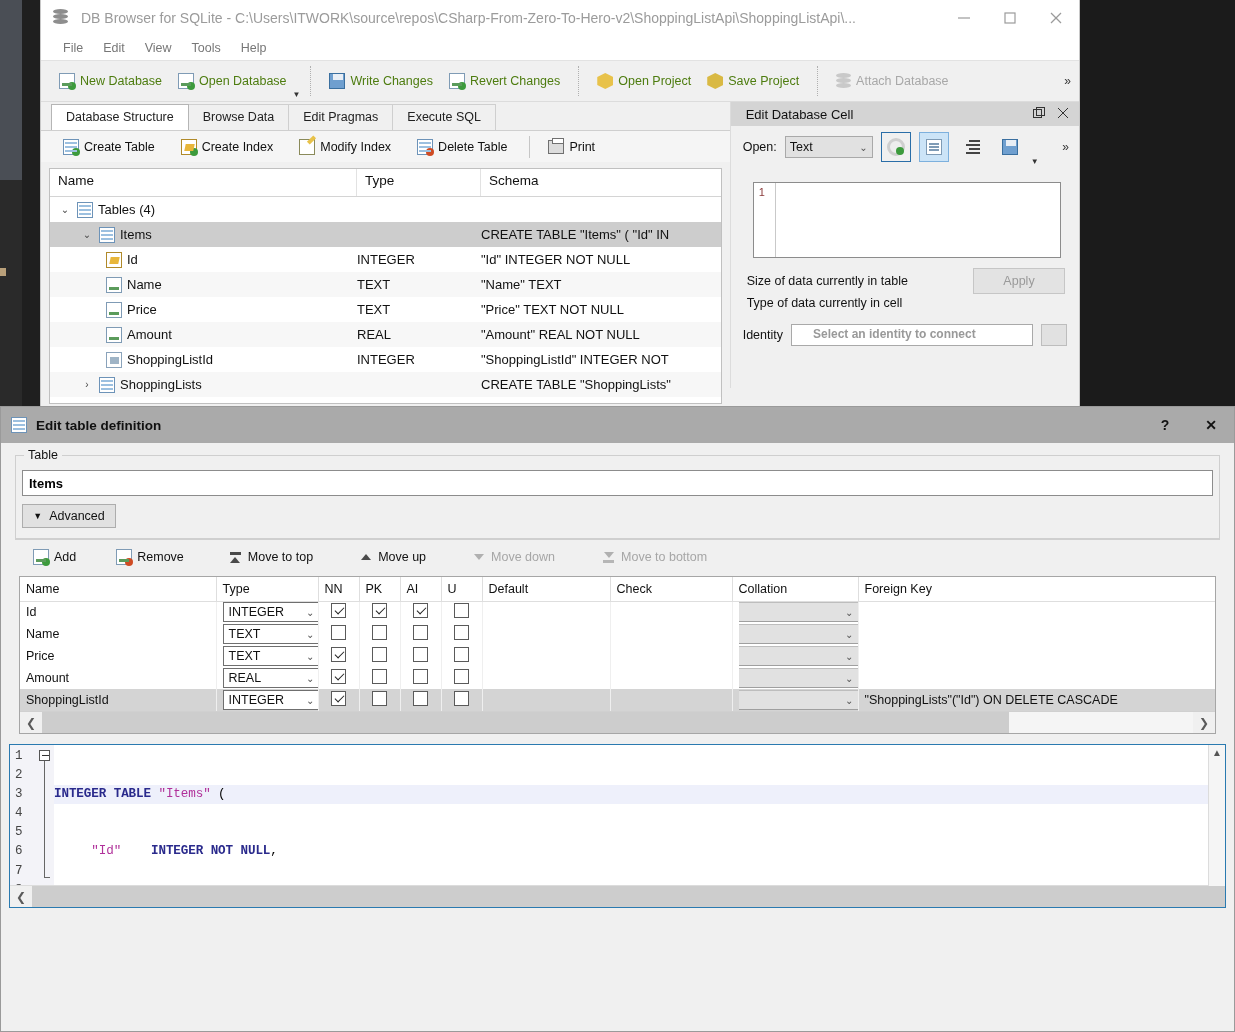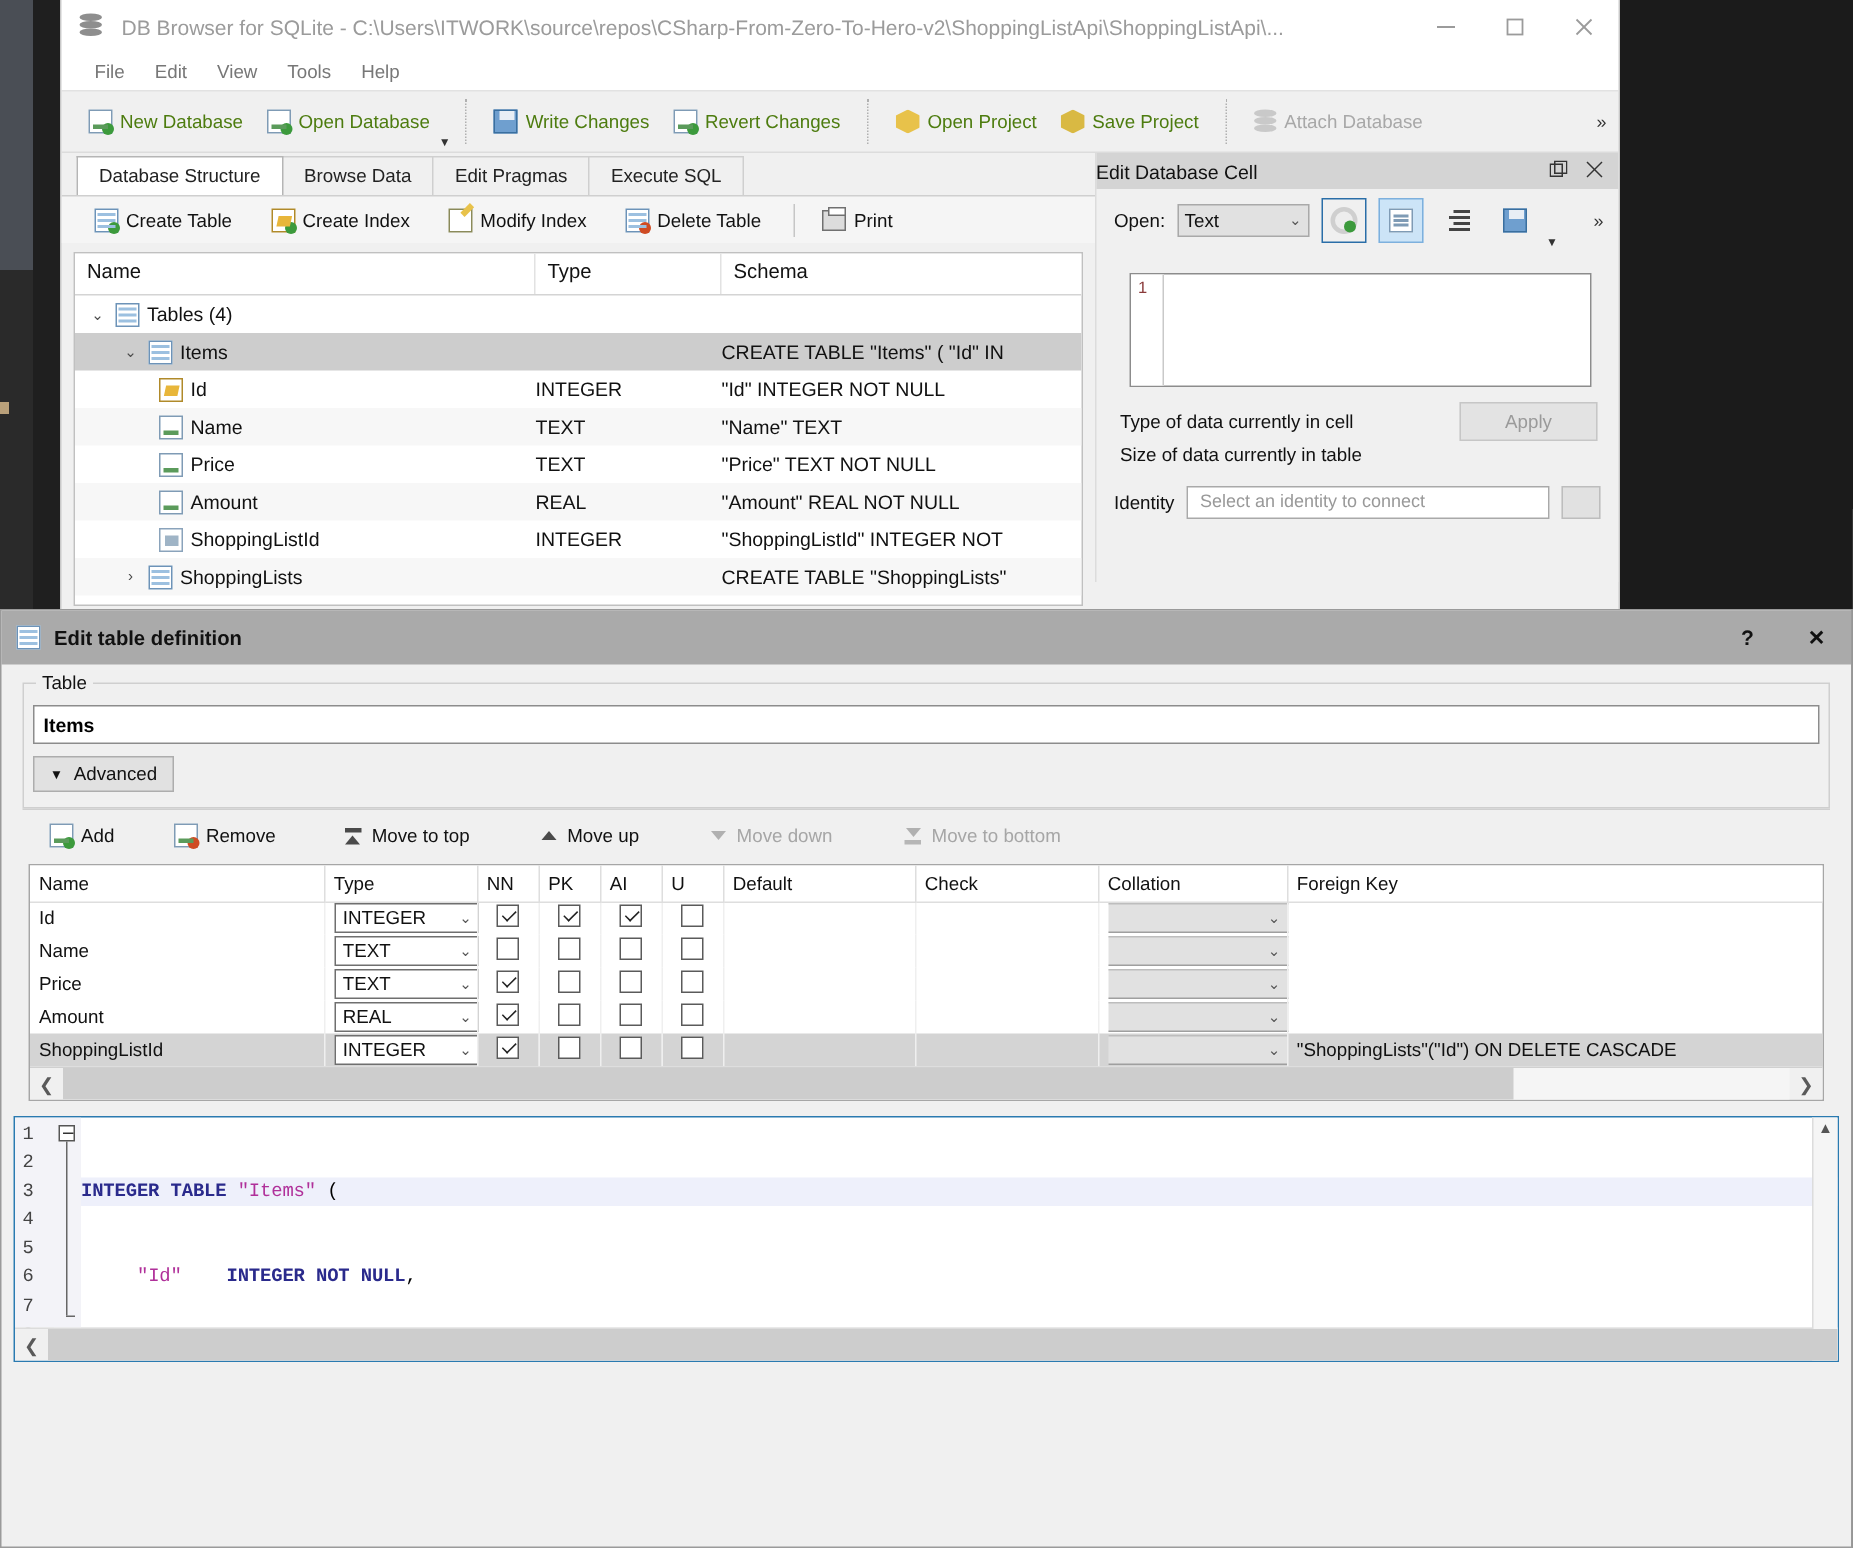--- a/index.html
+++ b/index.html
@@ -86,21 +86,21 @@
   .tr-schema { flex:1; white-space:nowrap; overflow:hidden; }
   .chev { width:14px; display:inline-block; text-align:center; color:#4a4a4a; font-size:10px; flex:none;}
   .ind1 { padding-left:8px; }
   .ind2 { padding-left:30px; }
   .ind3 { padding-left:56px; }
 
   
   .right-dock { width:350px; background:#f0f0f0; border-left:1px solid #dcdcdc; }
   .dock-title {
     height:24px; background:#d4d4d4; display:flex; align-items:center;
-    padding-left:0; font-size:13px; color:#111;
+    padding-left:15px; font-size:13px; color:#111;
   }
   .dock-title .dk-icons { margin-left:auto; display:flex; gap:12px; padding-right:10px; color:#333; }
   .cell-toolbar { display:flex; align-items:center; height:42px; padding-left:12px; gap:8px;}
   .mode-label { font-size:12.5px; color:#111; }
   .mode-select {
     width:88px; height:22px; background:#e1e1e1; border:1px solid #a9a9a9;
     display:flex; align-items:center; padding:0 4px; font-size:12.5px; color:#111;
     justify-content:space-between;
   }
   .icon-btn { width:30px; height:30px; display:flex; align-items:center; justify-content:center; }
@@ -110,21 +110,21 @@
     margin:14px 18px 0 22px; height:76px; background:#fff; border:1px solid #8c8c8c; display:flex;
   }
   .cell-gutter { width:22px; background:#fff; border-right:1px solid #c9c9c9; font-size:11px; color:#8a3a3a; padding:3px 0 0 5px;}
   .cell-info { padding:12px 18px 0 16px; font-size:12.5px; color:#111; line-height:22px; position:relative;}
   .apply-btn {
     position:absolute; right:14px; top:10px; width:92px; height:26px; background:#e3e3e3;
     border:1px solid #c6c6c6; color:#9a9a9a; font-size:12.5px; display:flex; align-items:center; justify-content:center;
   }
   .remote-body { padding:10px 12px 0 12px; display:flex; align-items:center; gap:8px; }
   .remote-label { font-size:12.5px; color:#111; }
-  .remote-input { flex:1; height:22px; background:#fff; border:1px solid #a9a9a9; color:#999; font-size:12px; padding:2px 8px; }
+  .remote-input { flex:1; height:22px; background:#fff; border:1px solid #a9a9a9; color:#999; font-size:12px; padding:2px 21px;font-weight:bold; }
 
   
   #modal {
     position:absolute; left:0; top:406px; width:1235px; height:626px;
     background:#f0f0f0; border:1px solid #9a9a9a;
   }
   .m-title {
     height:36px; background:#aaaaaa; display:flex; align-items:center; padding-left:10px;
     color:#111; font-size:13.5px; gap:9px;font-weight:bold;
   }
@@ -521,22 +521,22 @@
         <span class="tb-arrow">▼</span>
         <span style="margin-left:auto;padding-right:10px;font-size:12px;color:#333;">»</span>
       </div>
 
       <div class="cell-editor">
         <div class="cell-gutter">1</div>
         <div style="flex:1;padding:3px 4px;font-size:12px;"></div>
       </div>
 
       <div class="cell-info">
+        <div>Size of data currently in table</div>
         <div>Type of data currently in cell</div>
-        <div>Size of data currently in table</div>
         <div class="apply-btn">Apply</div>
       </div>
 
       <div class="remote-body">
         <span class="remote-label">Identity</span>
         <span class="remote-input">Select an identity to connect</span>
         <span style="width:26px;height:22px;background:#e1e1e1;border:1px solid #bdbdbd;"></span>
       </div>
     </div>
   </div>

